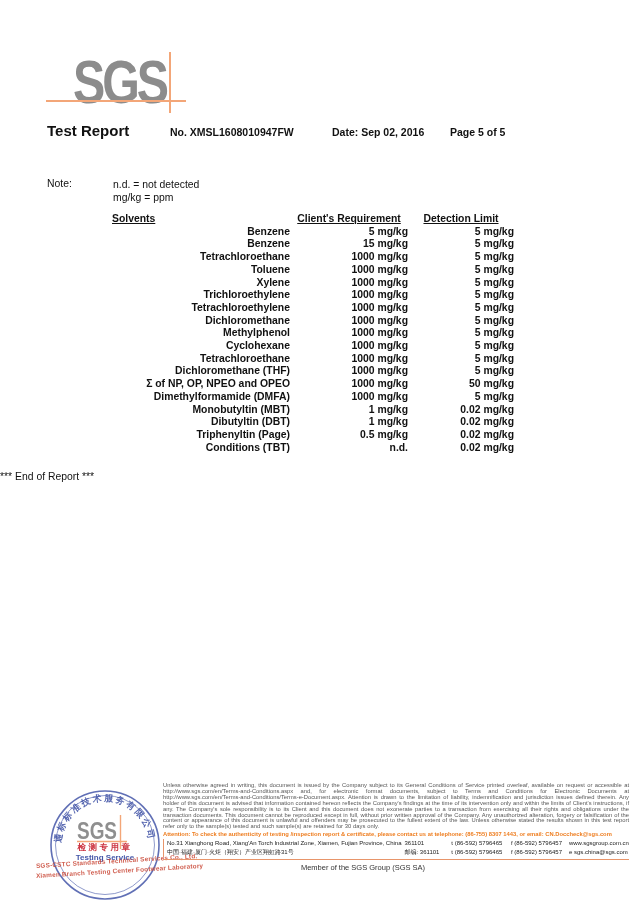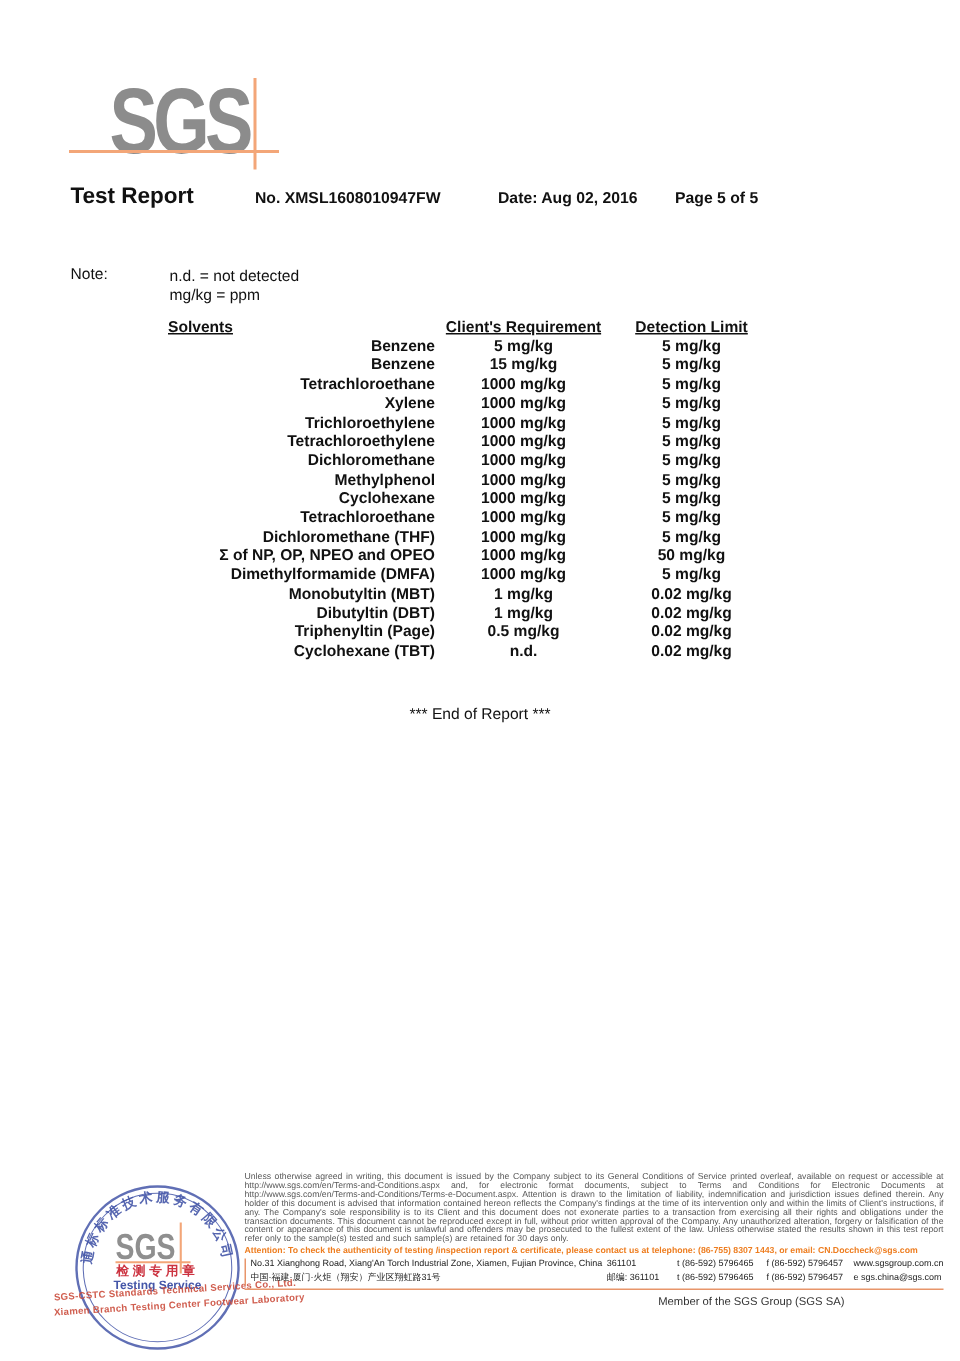--- a/index.html
+++ b/index.html
@@ -28,23 +28,23 @@
   .solvents{
     position:absolute;left:112px;top:213px;width:402px;border-collapse:collapse;
     font-size:10.4px;font-weight:bold;
   }
   .solvents th,.solvents td{padding:0;line-height:12.7px;white-space:nowrap;}
   .solvents th{text-decoration:underline;}
   .solvents .c1{width:178px;text-align:left;}
   .solvents .c2{width:118px;text-align:center;}
   .solvents .c3{width:106px;}
   .solvents td:nth-child(1){text-align:right;}
-  .solvents td:nth-child(2),.solvents td:nth-child(3){text-align:center;}
-  
-  .end-report{position:absolute;left:0;top:471px;width:640px;text-align:center;font-size:10.4px;}
+  .solvents td:nth-child(2),.solvents td:nth-child(3){text-align:right;}
+  
+  .end-report{position:absolute;left:0;top:471px;width:640px;font-size:10.4px;}
   
   .stamp-wrap{position:absolute;left:47px;top:787px;width:116px;height:116px;}
   .stamp-overlay{
     position:absolute;width:156px;font-size:6.4px;font-weight:bold;color:rgba(202,72,55,.88);
     transform:rotate(-3.5deg);transform-origin:left center;white-space:nowrap;letter-spacing:.2px;
   }
   .stamp-overlay.l1{left:36px;top:862px;}
   .stamp-overlay.l2{left:36px;top:872px;}
   .footer-text{position:absolute;left:163px;top:783px;width:466px;}
   .terms{
@@ -58,36 +58,36 @@
     margin-top:2px;border-collapse:collapse;font-size:6px;line-height:9px;color:#222;width:466px;
     border-left:1px solid #e8956a;
   }
   .addr td{padding:0 0 0 3px;white-space:nowrap;overflow:hidden;}
   .addr td.a{width:202px;}
   .addr td.p{width:68px;}
   .addr td.t{width:72px;}
   .addr td.f{width:66px;}
   .addr td.w{width:55px;}
   .footer-rule{margin-top:2px;width:466px;height:0;border-top:1.5px solid #e8956a;}
-  .member{margin-top:3px;font-size:7.5px;color:#333;text-align:right;padding-right:66px;}
+  .member{margin-top:3px;font-size:7.5px;color:#333;text-align:center;padding-right:66px;}
 </style>
 </head>
 <body>
 
 <div class="page">
 
   <div class="logo-block">
     <div class="logo-text">SGS</div>
     <div class="logo-hline"></div>
     <div class="logo-vline"></div>
   </div>
 
   <div class="report-title">Test Report</div>
   <div class="hdr-meta hdr-no">No. XMSL1608010947FW</div>
-  <div class="hdr-meta hdr-date">Date: Aug 02, 2016</div>
+  <div class="hdr-meta hdr-date">Date: Sep 02, 2016</div>
   <div class="hdr-meta hdr-page">Page 5 of 5</div>
 
   <div class="note-label">Note:</div>
   <div class="note-lines">
     <div>n.d. = not detected</div>
     <div>mg/kg = ppm</div>
   </div>
 
   <table class="solvents">
     <thead>
@@ -107,20 +107,25 @@
           <td>Benzene</td>
           <td>15 mg/kg</td>
           <td>5 mg/kg</td>
         </tr>
         <tr>
           <td>Tetrachloroethane</td>
           <td>1000 mg/kg</td>
           <td>5 mg/kg</td>
         </tr>
         <tr>
+          <td>Toluene</td>
+          <td>1000 mg/kg</td>
+          <td>5 mg/kg</td>
+        </tr>
+        <tr>
           <td>Xylene</td>
           <td>1000 mg/kg</td>
           <td>5 mg/kg</td>
         </tr>
         <tr>
           <td>Trichloroethylene</td>
           <td>1000 mg/kg</td>
           <td>5 mg/kg</td>
         </tr>
         <tr>
@@ -172,21 +177,21 @@
           <td>Dibutyltin (DBT)</td>
           <td>1 mg/kg</td>
           <td>0.02 mg/kg</td>
         </tr>
         <tr>
           <td>Triphenyltin (Page)</td>
           <td>0.5 mg/kg</td>
           <td>0.02 mg/kg</td>
         </tr>
         <tr>
-          <td>Cyclohexane (TBT)</td>
+          <td>Conditions (TBT)</td>
           <td>n.d.</td>
           <td>0.02 mg/kg</td>
         </tr>
       </tbody>
   </table>
 
   <div class="end-report">*** End of Report ***</div>
 
   <div class="stamp-wrap">
     <svg width="116" height="116" viewBox="0 0 116 116">

